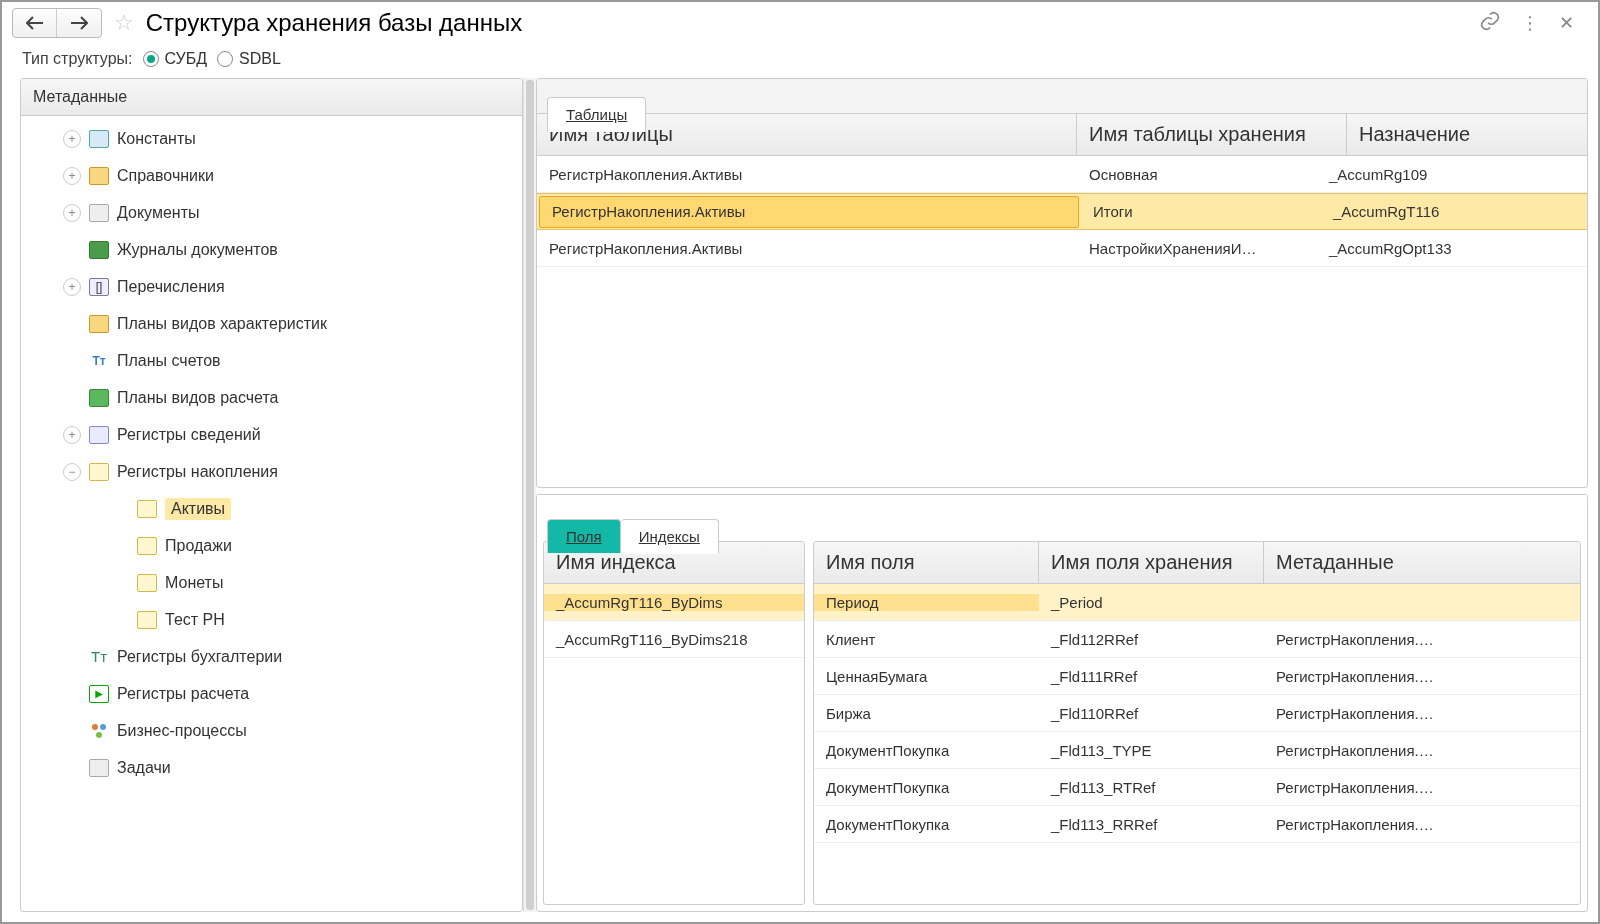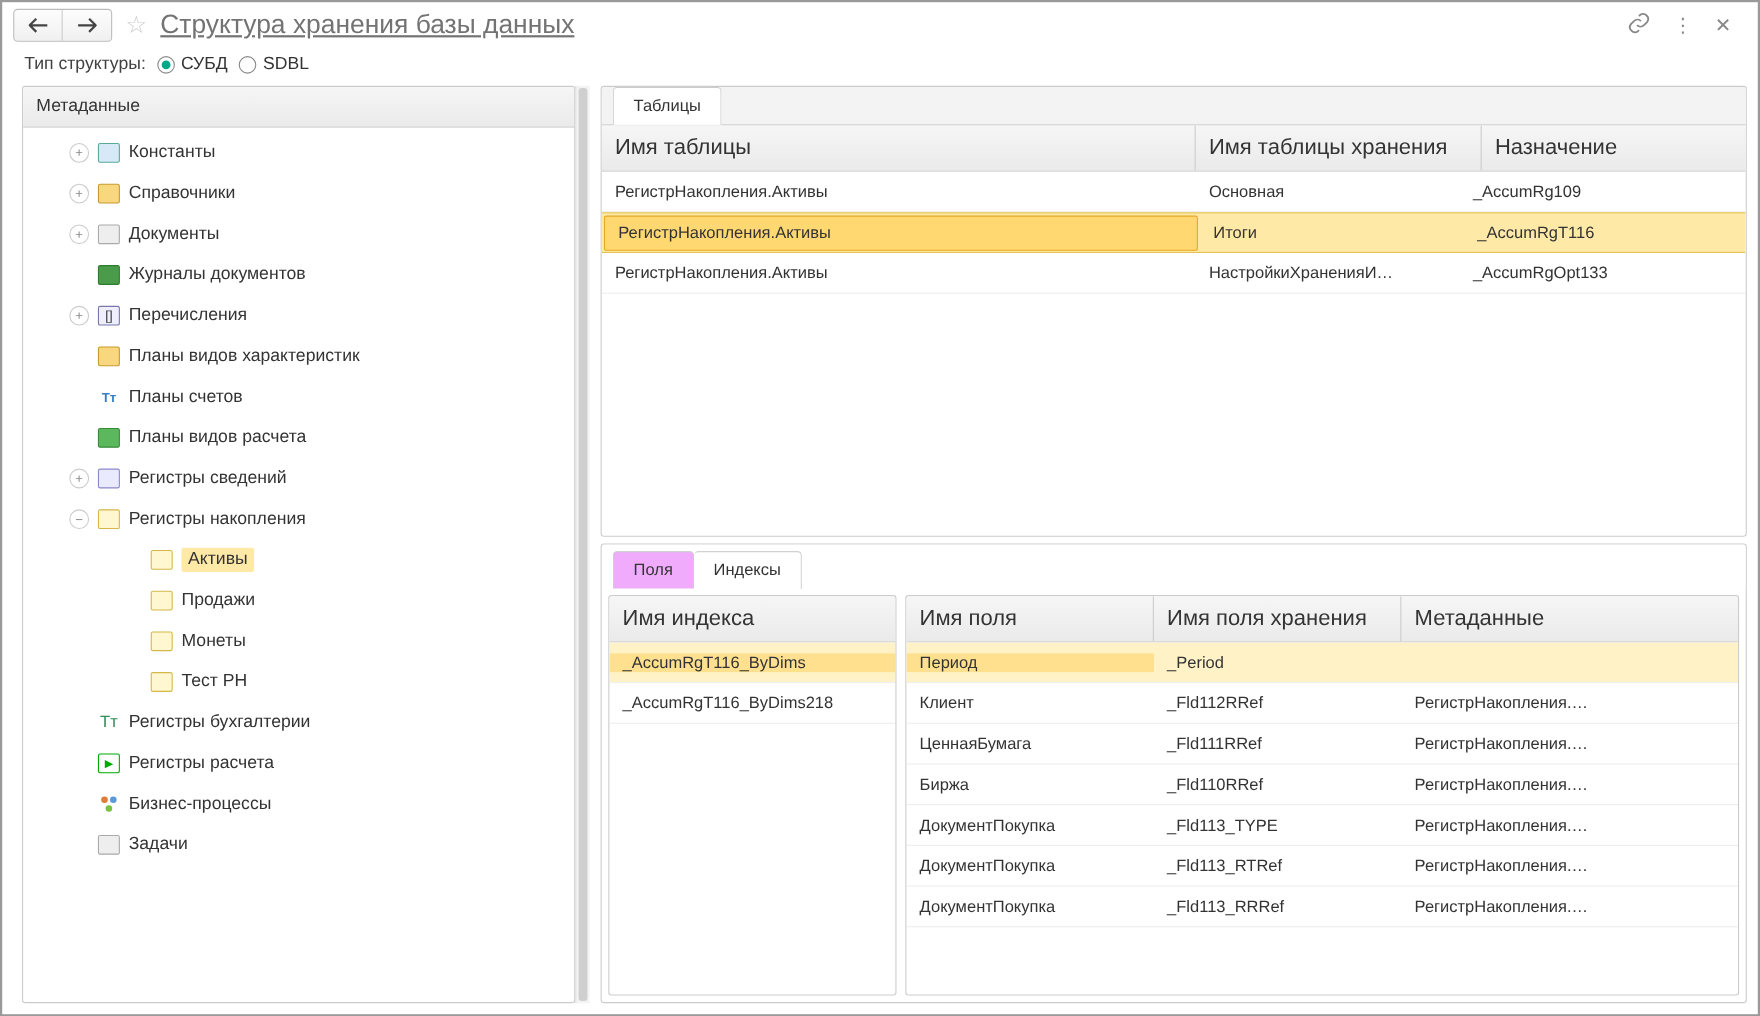--- a/index.html
+++ b/index.html
@@ -2,31 +2,31 @@
 <html><head>
 <meta charset="utf-8">
 <style>
 * { box-sizing: border-box; margin: 0; padding: 0; }
 body { font-family: Arial, sans-serif; font-size: 15px; color: #333; background: #fff; width: 1600px; height: 924px; overflow: hidden; border: 2px solid #999; display: flex; flex-direction: column; }
 .titlebar { display: flex; align-items: center; padding: 6px 10px; gap: 8px; }
 .nav-btns { border: 1px solid #bbb; border-radius: 4px; display: flex; background: linear-gradient(#fdfdfd, #f0f0f0); }
 .nav-btn { width: 44px; height: 28px; display: flex; align-items: center; justify-content: center; cursor: pointer; }
 .nav-btn:first-child { border-right: 1px solid #ccc; }
 .star-icon { color: #ccc; font-size: 22px; margin: 0 4px; }
-.title { font-size: 24px; color: #737373; flex: 1; text-decoration: underline; }
+.title { font-size: 24px; color: #000000; flex: 1; }
 .title-right { display: flex; gap: 20px; align-items: center; padding-right: 14px; }
 .tool-ico { color: #888; font-size: 18px; cursor: pointer; }
 
 .radio-row { padding: 6px 20px 10px 20px; display: flex; align-items: center; gap: 10px; font-size: 16px; }
 .radio-row .lbl { color: #404040; }
 .radio { display: flex; align-items: center; gap: 6px; cursor: pointer; justify-content: center; }
 .radio .circ { width: 16px; height: 16px; border: 1px solid #888; border-radius: 50%; display: flex; align-items: center; justify-content: center; }
 .radio.sel .circ .dot { width: 8px; height: 8px; background: #0a8; border-radius: 50%; }
 
-.main { flex: 1; display: flex; gap: 10px; padding: 0 10px 10px 18px; min-height: 0; justify-content: center; }
+.main { flex: 1; display: flex; padding: 0 10px 10px 18px; min-height: 0; justify-content: center; }
 .left-panel { width: 516px; display: flex; min-height: 0; }
 .tree-wrap { flex: 1; border: 1px solid #ccc; border-radius: 3px; overflow: hidden; display: flex; flex-direction: column; min-height: 0; }
 .tree-head { background: linear-gradient(#f6f6f6,#eaeaea); padding: 9px 12px; border-bottom: 1px solid #ccc; font-size: 16px; }
 .tree-body { flex: 1; overflow: hidden; padding: 4px 0; }
 .tree-item { display: flex; align-items: center; height: 37px; gap: 8px; padding-left: 12px; cursor: pointer; font-size: 16px; }
 .tree-item .expander { width: 18px; height: 18px; display:flex; align-items:center; justify-content:center; color:#888; border:1px solid transparent; }
 .tree-item .expander.has { border:1px solid #ccc; border-radius: 50%; font-size:12px; line-height:1; }
 .tree-item.level0 { padding-left: 42px; }
 .tree-item.level1 { padding-left: 90px; }
 .tree-item.sel .txt { background: #ffe9a6; padding: 2px 6px; border-radius: 2px; }
@@ -45,21 +45,21 @@
 .ico.calcreg { background:#fff; border:1px solid #0a0; position:relative; }
 .ico.calcreg::after { content:"▶"; color:#0a0; font-size:10px; position:absolute; }
 .ico.bp { background:none; border:none; }
 .ico.task { background:#eee; border:1px solid #aaa; }
 .scrollbar-v { width: 13px; background: #f3f3f3; border-left:1px solid #e0e0e0; display:flex; flex-direction:column; }
 .sb-thumb { flex:1; background: #cfcfcf; border-radius:3px; margin: 2px; }
 
 .right-panel { flex: 1; display: flex; flex-direction: column; gap: 6px; min-height:0; }
 .tab-section { border: 1px solid #ccc; border-radius: 3px; display:flex; flex-direction:column; overflow:hidden; }
 .tabstrip { display:flex; border-bottom:1px solid #ccc; background:#f3f3f3; }
-.tab { padding: 8px 18px; font-size:15px; background:#f0f0f0; border-right:1px solid #ccc; border-top:1px solid #ccc; cursor:pointer; position:relative; top:0px; }
+.tab { padding: 8px 18px; font-size:15px; background:#f0f0f0; border-right:1px solid #ccc; border-top:1px solid #ccc; cursor:pointer; position:relative; top:18px;text-decoration:underline; }
 .tab.active { background:#fff; border-bottom:1px solid #fff; margin-bottom:-1px; border-top-left-radius:4px; border-top-right-radius:4px; }
 .tab:first-child { border-left:1px solid #ccc; margin-left:10px; }
 .tab-section.upper { height: 410px; }
 .tab-section.lower { flex: 1; min-height:0; }
 .tab-body { flex:1; display:flex; min-height:0; }
 .grid { flex:1; display:flex; flex-direction:column; overflow:hidden; }
 .grid-head { display:flex; background: linear-gradient(#f6f6f6,#eaeaea); border-bottom:1px solid #ccc; }
 .gh { padding: 9px 12px; border-right:1px solid #ccc; font-size:20px; overflow:hidden; text-overflow:ellipsis; white-space:nowrap; }
 .gh:last-child { border-right:none; }
 .grid-rows { flex:1; overflow:hidden; }
@@ -73,21 +73,21 @@
 .lower-body { flex:1; display:flex; gap:8px; padding:0; min-height:0; }
 .idx-grid { width: 262px; border:1px solid #ccc; border-radius:3px; overflow:hidden; display:flex; flex-direction:column; margin: 6px 0 6px 6px; }
 .fld-grid { flex:1; border:1px solid #ccc; border-radius:3px; overflow:hidden; display:flex; flex-direction:column; margin: 6px 6px 6px 0; }
 .idx-grid .c1 { flex:1; }
 .fld-grid .c1 { width: 225px; } .fld-grid .c2 { width: 225px; } .fld-grid .c3 { flex:1; }
 .gr.lite-sel { background:#fff2c6; }
 .gr.lite-sel .gc:first-child { background:#ffe08f; }
 
 .tab-section.lower .tabstrip { background:#fff; border-bottom:none; padding-top:6px; }
 .tab-section.lower .tab { margin-top:0; border-top-left-radius:4px; border-top-right-radius:4px; }
-.tab-section.lower .tab.inactive { background:#f0abfc; }
+.tab-section.lower .tab.inactive { background:#14b8a6; }
 </style>
 </head>
 <body>
 
 <div class="titlebar">
   <div class="nav-btns">
     <div class="nav-btn">
       <svg width="18" height="14" viewBox="0 0 18 14">
           <path d="M7 1 L1 7 L7 13 M1 7 H17" stroke="#444" stroke-width="2" fill="none"></path>
         </svg>

